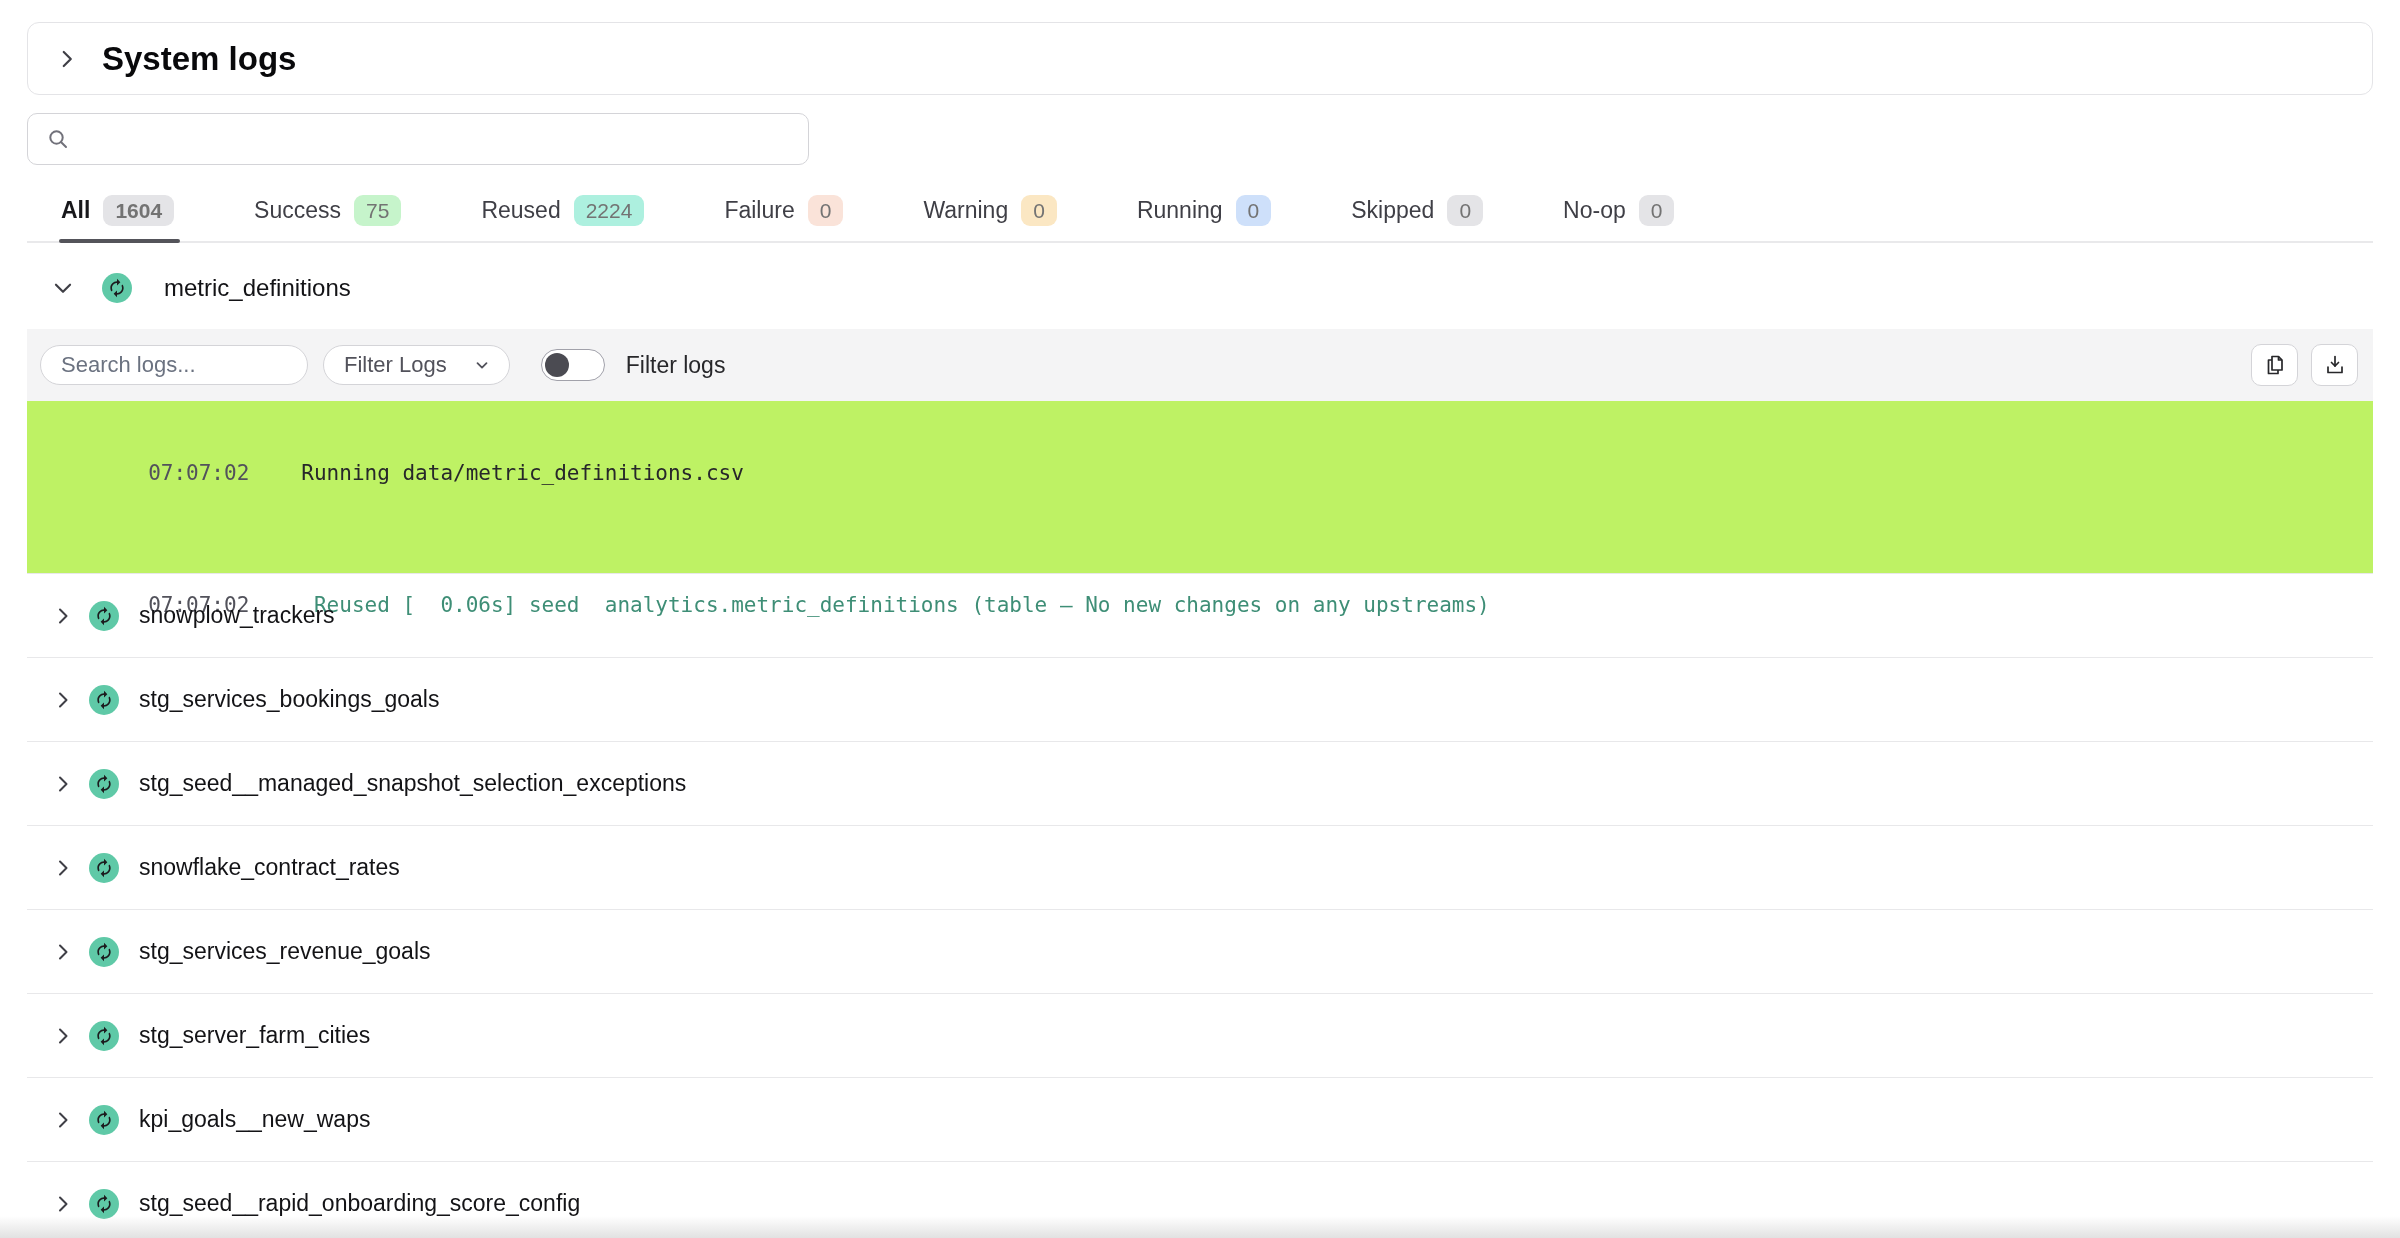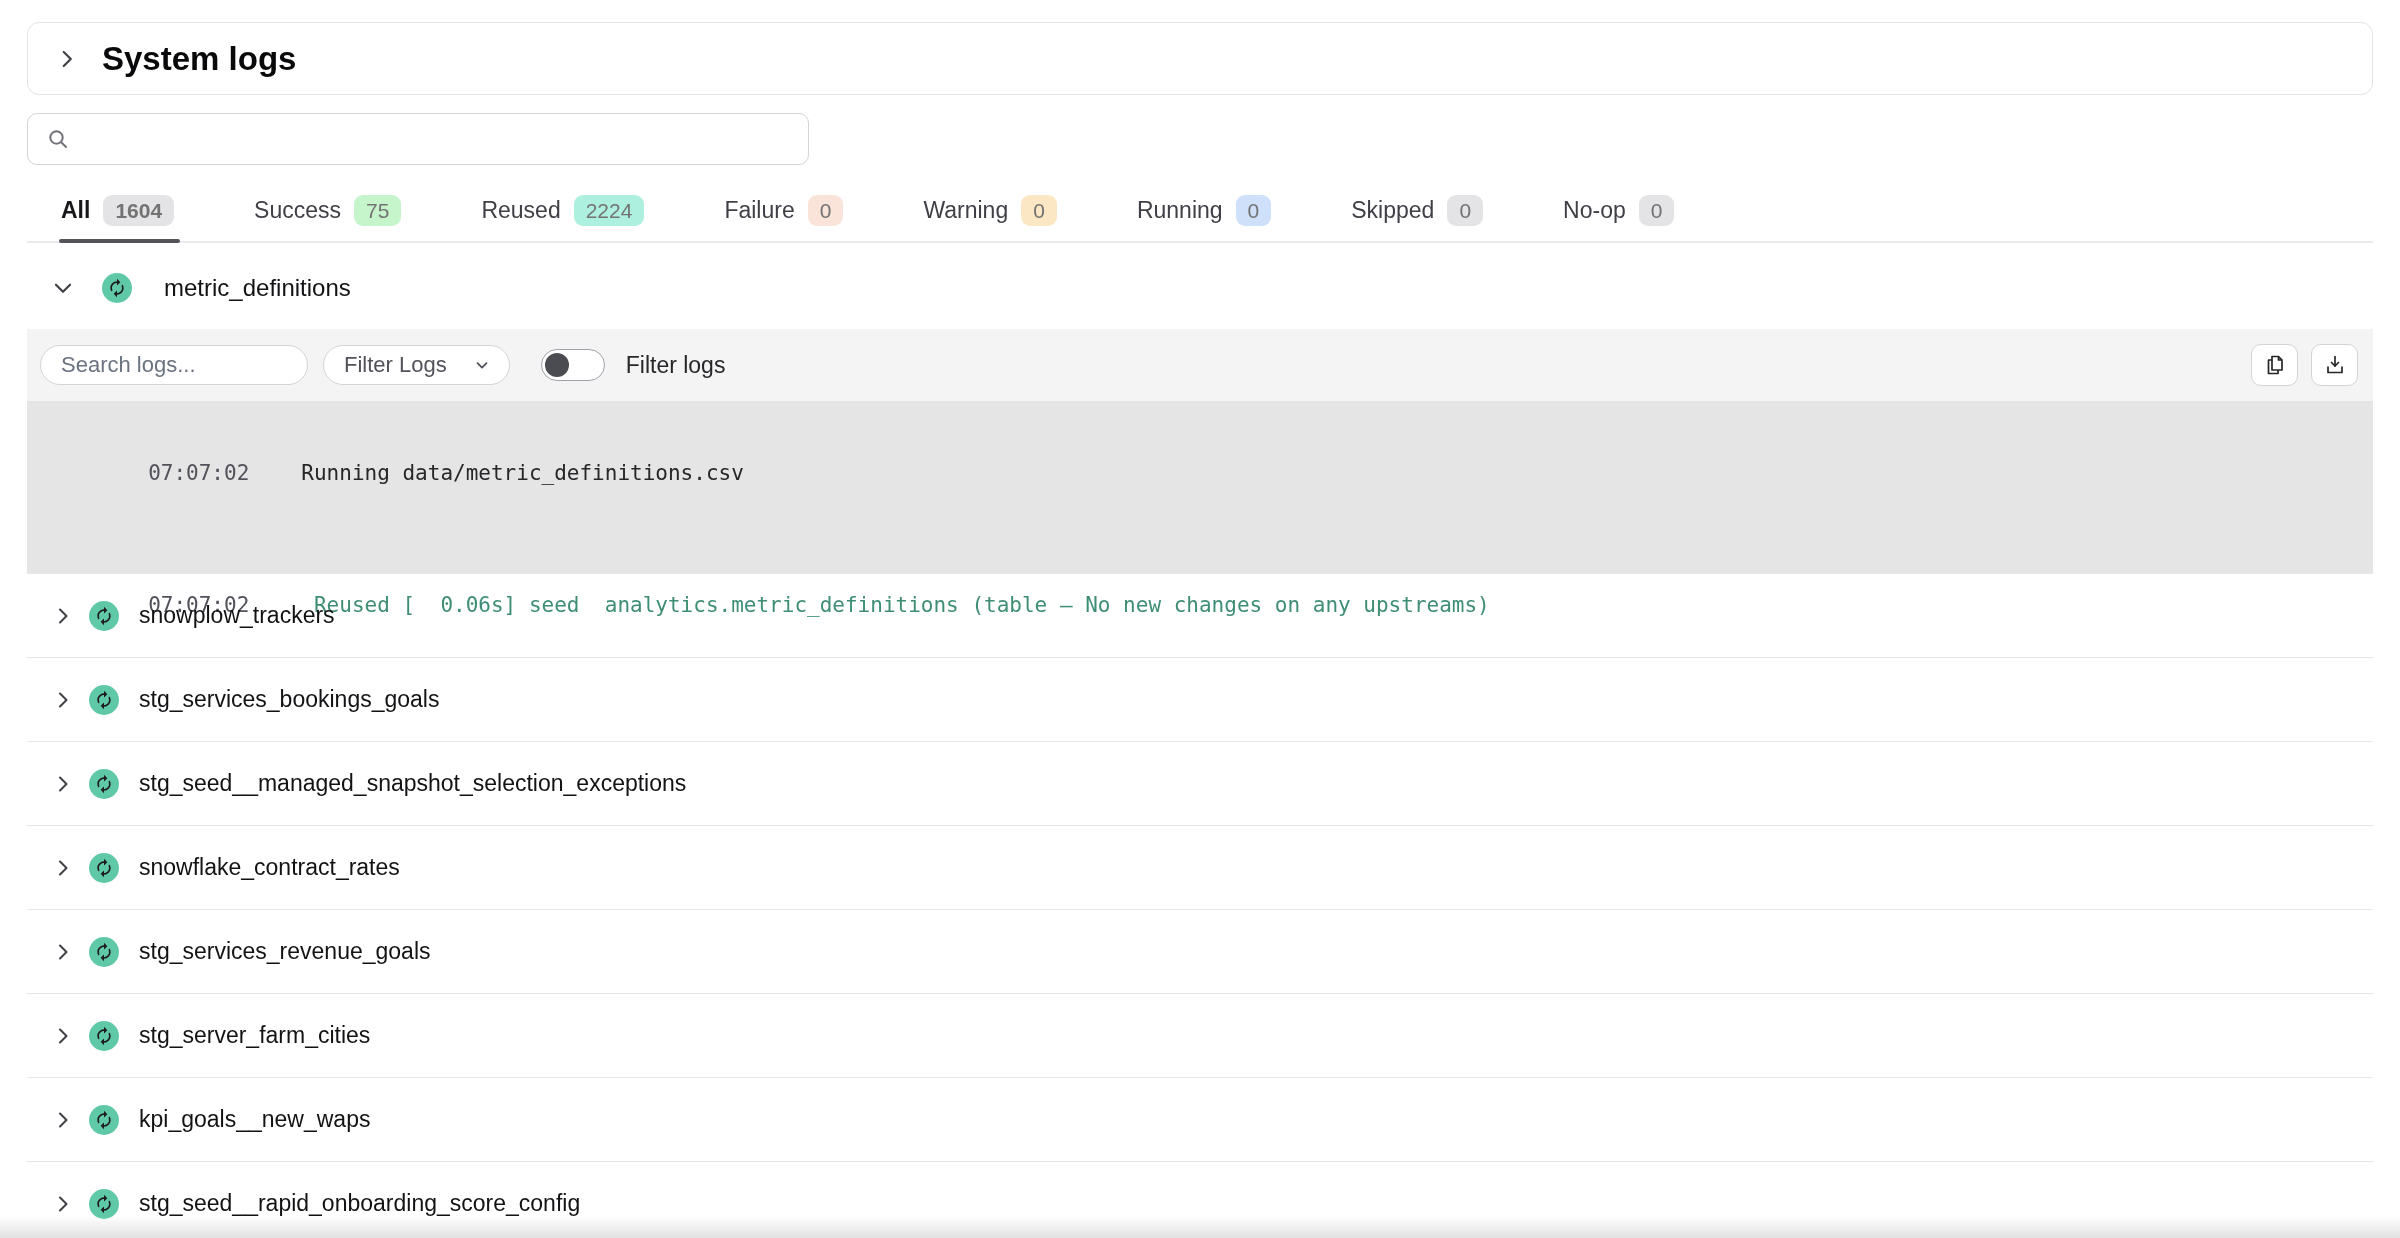--- a/index.html
+++ b/index.html
@@ -50,21 +50,21 @@
 
   .toggle { width:64px; height:32px; border:1px solid #a1a1aa; border-radius:16px; background:#fff; position:relative; cursor:pointer; margin-left:16px; flex:0 0 auto; }
   .toggle .knob { position:absolute; top:3px; left:3px; width:24px; height:24px; border-radius:50%; background:#4b4b52; }
   .toggle-label { font-size:23px; color:#27272a; margin-left:6px; }
 
   .tb-right { margin-left:auto; display:flex; gap:13px; }
   .icon-btn { width:47px; height:42px; border:1px solid #d4d4d8; border-radius:10px; background:#fff; display:flex; align-items:center; justify-content:center; cursor:pointer; color:#27272a; }
   .icon-btn svg { width:24px; height:24px; display:block; }
 
   
-  .logs { height:172px; background:#e5e5e5; padding:6px 0 0 20px; font-family:"DejaVu Sans Mono","Liberation Mono",monospace; font-size:21px; }
+  .logs { height:172px; background:#bef264; padding:6px 0 0 20px; font-family:"DejaVu Sans Mono","Liberation Mono",monospace; font-size:21px; }
   .log-line { line-height:44px; white-space:pre; }
   .log-time { color:#52525b; margin-right:52px; }
   .log-msg { color:#27272a; }
 
   
   .row { height:84px; display:flex; align-items:center; padding-left:24px; gap:14px; border-top:1px solid #e8e8ea; cursor:pointer; background:#fff; }
   .row .name { font-size:23px; font-weight:500; color:#131316; margin-left:6px; }
   .row .chev { width:24px; height:24px; }
 
   

